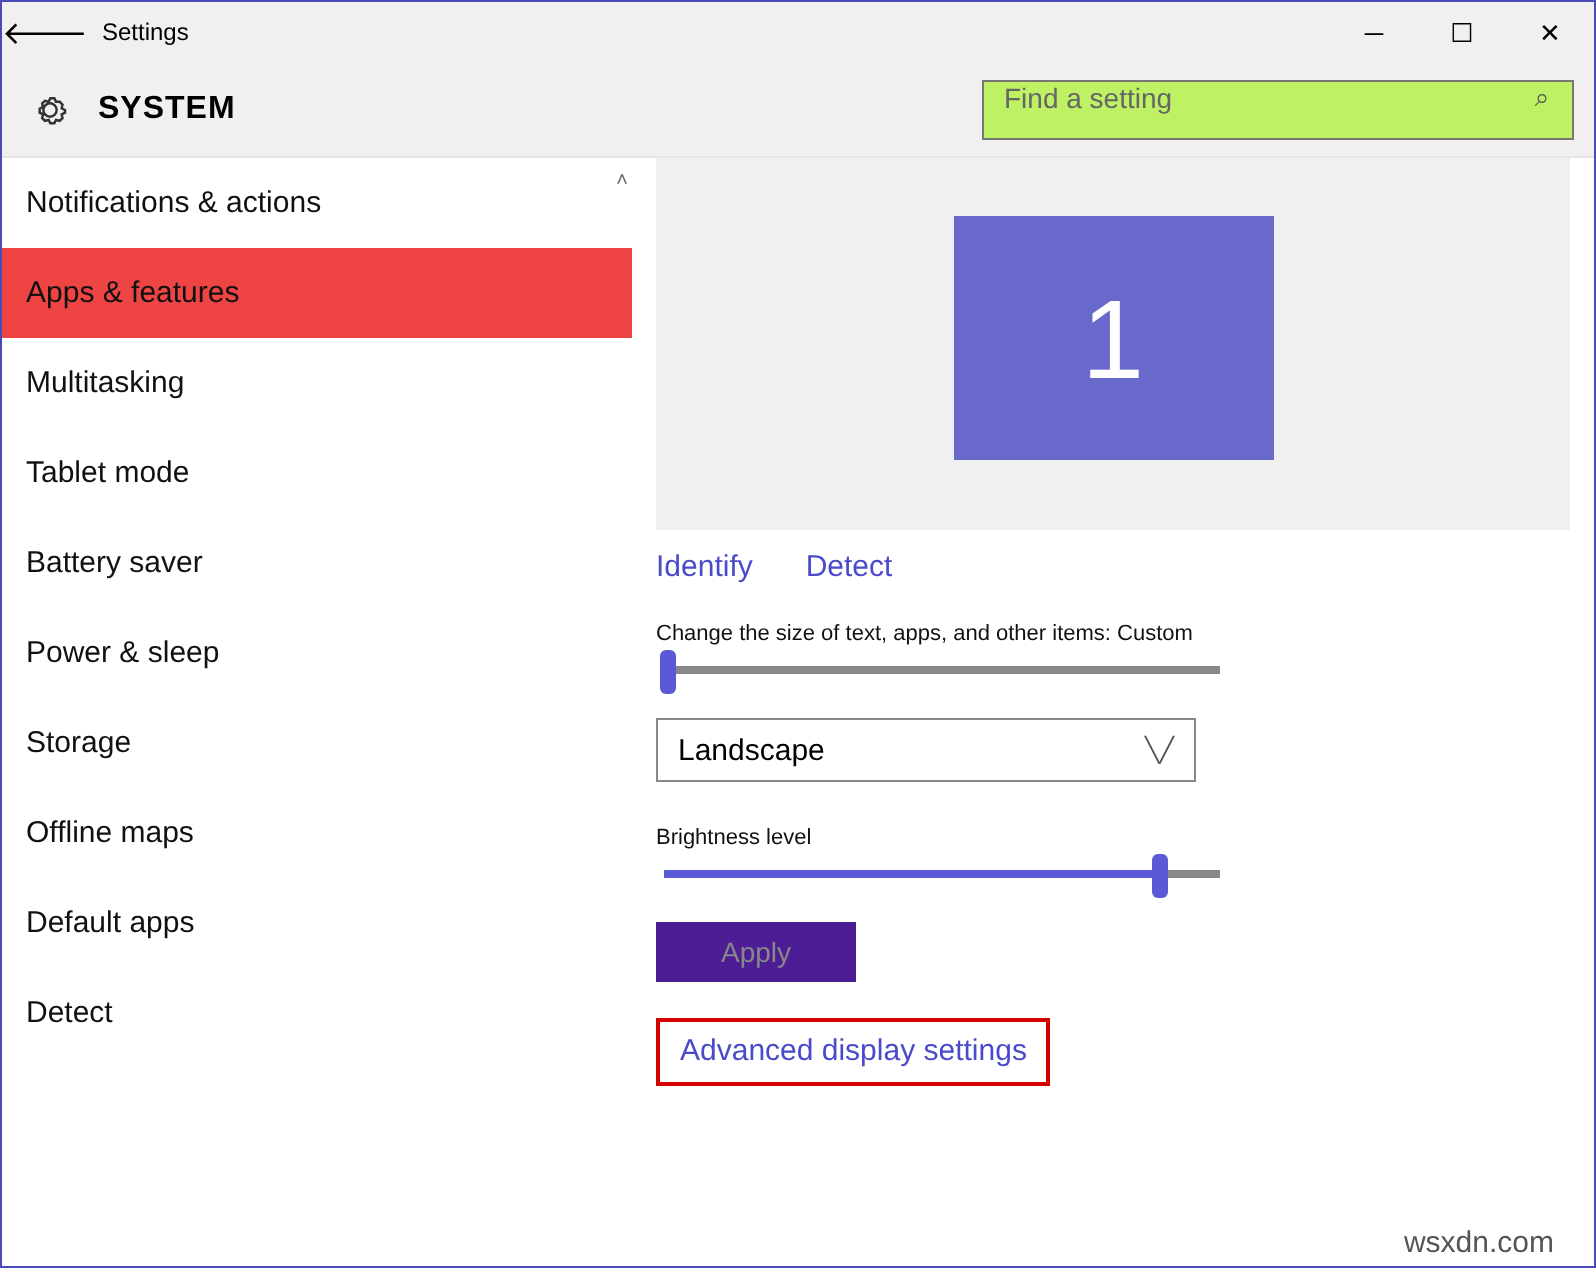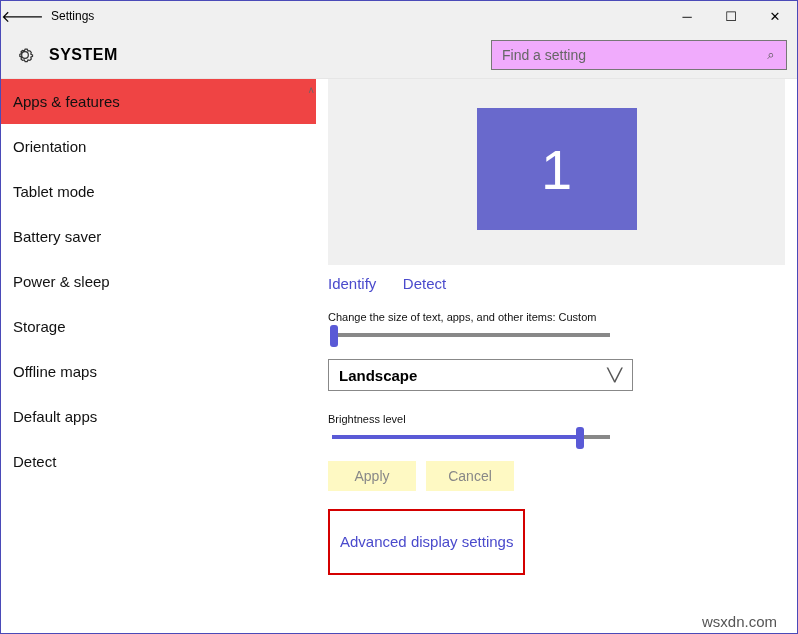--- a/index.html
+++ b/index.html
@@ -5,43 +5,43 @@
     * { margin: 0; padding: 0; box-sizing: border-box; font-family: "Segoe UI", Arial, sans-serif; }
     body { width: 798px; height: 634px; background: #fff; border: 1px solid #4a4ab8; position: relative; }
     .titlebar { height: 30px; display: flex; align-items: center; background: #f0f0f0; }
     .titlebar .back { width: 30px; text-align: center; font-size: 16px; }
     .titlebar .title { font-size: 12px; margin-left: 20px; flex: 1; }
     .titlebar .controls { display: flex; }
     .titlebar .controls div { width: 44px; height: 30px; display: flex; align-items: center; justify-content: center; font-size: 13px; }
     .header { height: 48px; display: flex; align-items: center; background: #f0f0f0; border-bottom: 1px solid #e6e6e6; }
     .gear { width: 20px; height: 20px; margin-left: 14px; }
     .header .label { font-size: 16px; font-weight: 700; margin-left: 14px; letter-spacing: 0.5px; }
-    .search { margin-left: auto; margin-right: 10px; width: 296px; height: 30px; border: 1px solid #777; display: flex; align-items: center; background: #f0abfc; }
+    .search { margin-left: auto; margin-right: 10px; width: 296px; height: 30px; border: 1px solid #777; display: flex; align-items: flex-start; background: #bef264; }
     .search span { flex: 1; color: #666; font-size: 14px; padding-left: 10px; }
     .search .sicon { width: 30px; text-align: center; color: #555; font-size: 13px; }
     .content { display: flex; height: calc(100% - 78px); }
     .sidebar { width: 315px; position: relative; }
     .scroll-arrow { position: absolute; right: 2px; top: 6px; font-size: 10px; color: #666; }
     .item { padding: 14px 12px; font-size: 15px; color: #111; cursor: default; }
     .item.selected { background: #ef4444; }
     .main { flex: 1; padding: 0 12px 12px 12px; overflow: visible; }
     .preview-wrap { background: #f0f0f0; padding: 14px 20px 20px 20px; margin: 0 0 10px 0; display:flex; align-items:center; justify-content:center; height: 186px; }
     .monitor { width: 160px; height: 122px; background: #6969cc; color: #fff; display: flex; align-items: center; justify-content: center; font-size: 56px; font-weight: 300; }
     .links { margin: 8px 0 18px 0; }
     .links a { color: #4a4acc; font-size: 15px; margin-right: 22px; text-decoration: none; }
     .row-label { font-size: 11px; color: #111; margin-bottom: 10px; }
     .slider { position: relative; width: 278px; height: 4px; background: #888; margin: 0 0 22px 4px; }
     .slider .track-fill { position:absolute; left:0; top:0; height:4px; background:#5a5ad6; }
     .slider .thumb { position: absolute; top: -8px; width: 8px; height: 22px; background: #5a5ad6; border-radius: 3px; }
-    .select { width: 305px; height: 32px; border: 1px solid #888; display: flex; align-items: center; padding: 4px 10px; margin-bottom: 22px; font-weight: bold; }
+    .select { width: 270px; height: 32px; border: 1px solid #888; display: flex; align-items: center; padding: 4px 10px; margin-bottom: 22px; }
     .select span { flex: 1; font-size: 15px; }
     .select .chev { font-size: 12px; color: #555; }
     .btns { display: flex; gap: 10px; margin-bottom: 18px; }
-    .btns button { width: 88px; height: 30px; background: #fef9c3; border: none; color: #888; font-size: 14px; }
-    .adv-box { border: 2px solid #d40000; padding: 22px 10px; display: inline-block; }
+    .btns button { width: 100px; height: 30px; background: #4c1d95; border: none; color: #888; font-size: 14px; }
+    .adv-box { border: 2px solid #d40000; padding: 6px 10px; display: inline-block; }
     .adv-box a { color: #4a4acc; font-size: 15px; text-decoration: none; }
     .watermark { position: absolute; bottom: 3px; right: 20px; font-size: 15px; color: #555; text-align: right; }
   </style>
 </head>
 <body>
 
 <div class="titlebar">
   <div class="back">🡐</div>
   <div class="title">Settings</div>
   <div class="controls">
@@ -58,22 +58,23 @@
   <div class="label">SYSTEM</div>
   <div class="search">
     <span>Find a setting</span>
     <div class="sicon">⌕</div>
   </div>
 </div>
 
 <div class="content">
   <div class="sidebar">
     <div class="scroll-arrow">˄</div>
+    <div class="item"><span>Notifications &amp; actions</span></div>
     <div class="item selected"><span>Apps &amp; features</span></div>
-    <div class="item"><span>Orientation</span></div>
+    <div class="item"><span>Multitasking</span></div>
     <div class="item"><span>Tablet mode</span></div>
     <div class="item"><span>Battery saver</span></div>
     <div class="item"><span>Power &amp; sleep</span></div>
     <div class="item"><span>Storage</span></div>
     <div class="item"><span>Offline maps</span></div>
     <div class="item"><span>Default apps</span></div>
     <div class="item"><span>Detect</span></div>
   </div>
 
   <div class="main">
@@ -99,21 +100,20 @@
     </div>
 
     <div class="row-label">Brightness level</div>
     <div class="slider">
       <div class="track-fill" style="width:248px"></div>
       <div class="thumb" style="left:244px"></div>
     </div>
 
     <div class="btns">
       <button>Apply</button>
-      <button>Cancel</button>
     </div>
 
     <div class="adv-box">
       <a>Advanced display settings</a>
     </div>
   </div>
 </div>
 
 <div class="watermark">wsxdn.com</div>
 

